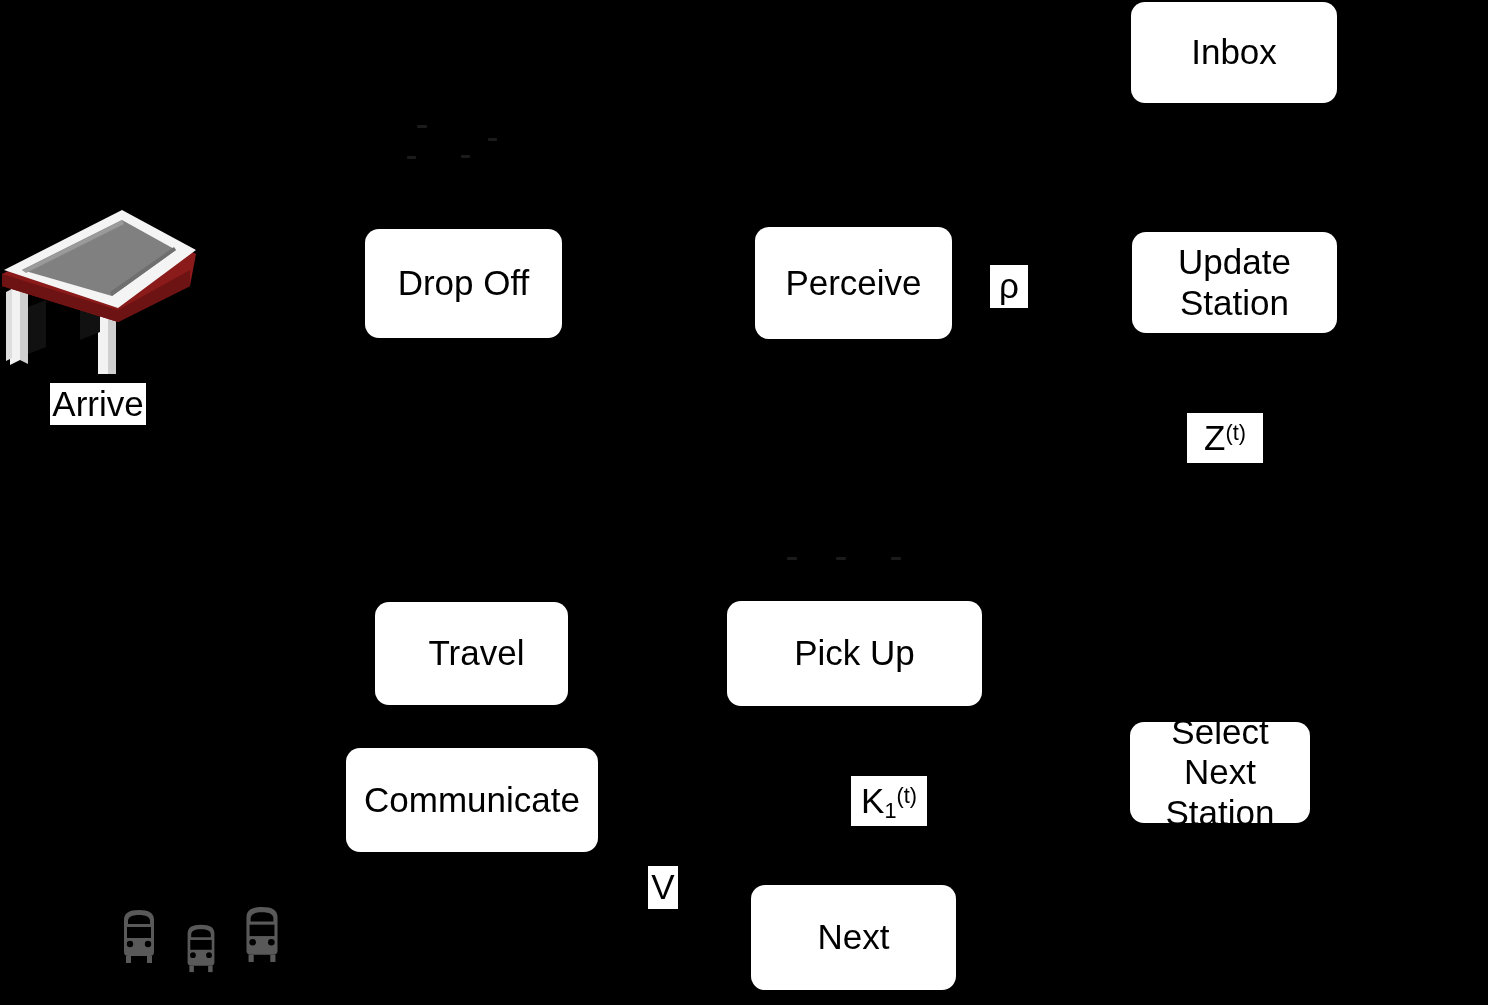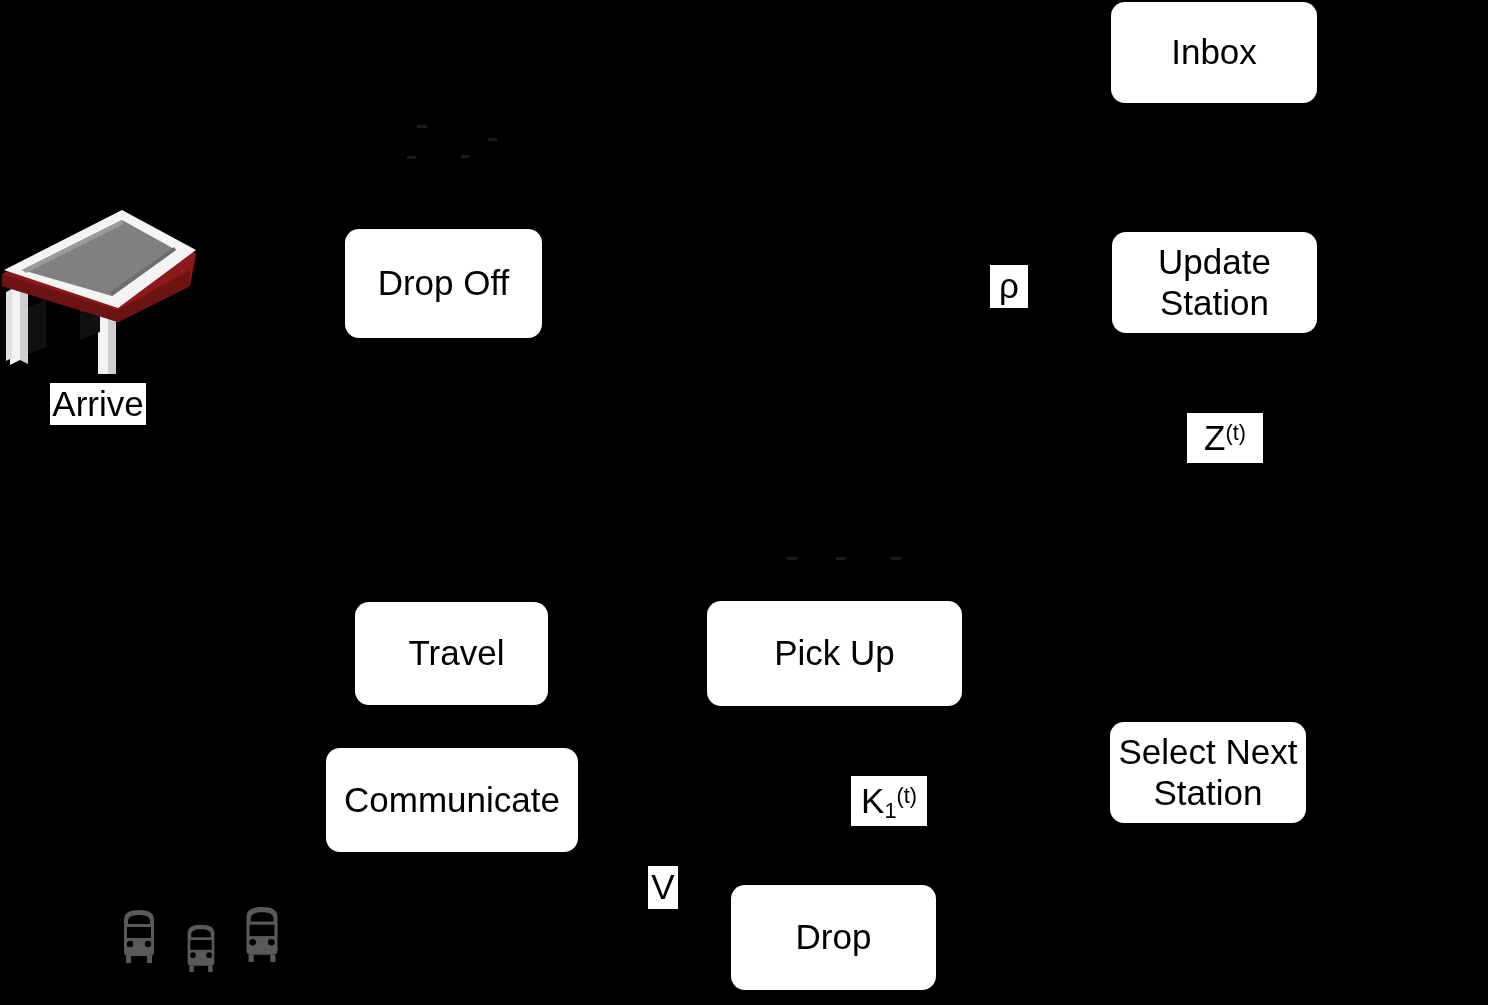--- a/index.html
+++ b/index.html
@@ -28,20 +28,21 @@
     display: flex;
     align-items: center;
     justify-content: center;
     text-align: center;
     line-height: 1.15;
     font-size: 35px;
     font-weight: 400;
     box-sizing: border-box;
     padding: 2px 6px;
     white-space: pre-line;
+    margin-left: 20px;
   }
 
   
   .edge-label {
     position: absolute;
     background: #ffffff;
     color: #000000;
     font-size: 35px;
     line-height: 1.05;
     display: flex;
@@ -156,36 +157,37 @@
     <path d="M10,13 C10,9 14,7 21,7 C28,7 32,9 32,13 L32,16 L10,16 Z" fill="#000000"></path>
     <rect x="9" y="19" width="24" height="11" fill="#000000"></rect>
     <circle cx="12" cy="36" r="3.2" fill="#000000"></circle>
     <circle cx="30" cy="36" r="3.2" fill="#000000"></circle>
     <rect x="8" y="48" width="5" height="7" fill="#595959"></rect>
     <rect x="29" y="48" width="5" height="7" fill="#595959"></rect>
   </svg>
 
   <div class="node" style="left:345px; top:229px; width:197px; height:109px;">Drop Off</div>
 
+  <div class="node" style="left:735px; top:227px; width:197px; height:112px;">Perceive</div>
 
   <div class="node" style="left:1111px; top:2px; width:206px; height:101px;">Inbox</div>
 
   <div class="node" style="left:1112px; top:232px; width:205px; height:101px;">Update
 Station</div>
 
   <div class="node" style="left:355px; top:602px; width:193px; height:103px;padding-left:16px;">Travel</div>
 
   <div class="node" style="left:707px; top:601px; width:255px; height:105px;">Pick Up</div>
 
-  <div class="node" style="left:1110px; top:722px; width:196px; height:101px;">Select Next
+  <div class="node" style="left:1110px; top:722px; width:180px; height:101px;">Select Next
 Station</div>
 
   <div class="node" style="left:326px; top:748px; width:252px; height:104px;">Communicate</div>
 
-  <div class="node" style="left:731px; top:885px; width:205px; height:105px;">Drop</div>
+  <div class="node" style="left:731px; top:885px; width:205px; height:105px;">Next</div>
 
   <div class="edge-label" style="left:990px; top:265px; width:38px; height:43px;">
     <span>ρ</span>
   </div>
 
 
   <div class="edge-label" style="left:1187px; top:413px; width:76px; height:50px;">
     <span><span>Z</span><sup>(t)</sup></span>
   </div>
 

